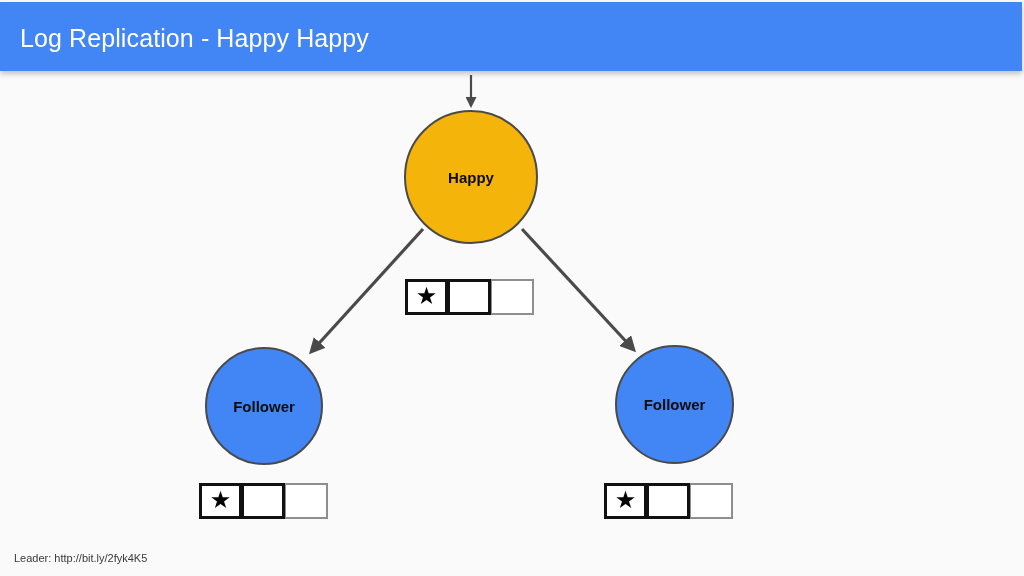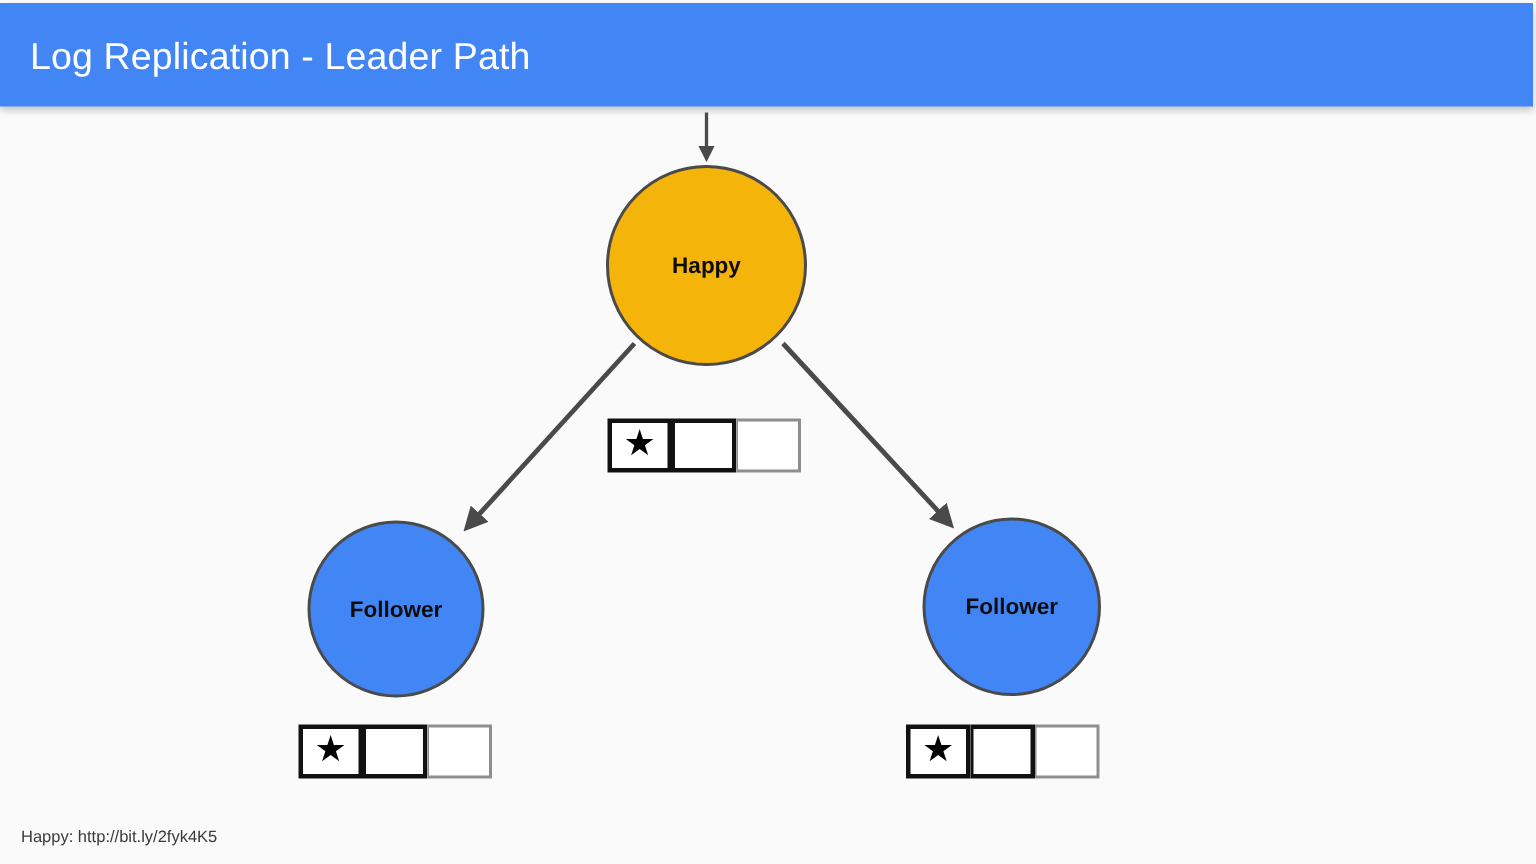--- a/index.html
+++ b/index.html
@@ -137,21 +137,21 @@
     color: #3a3a3a;
     white-space: nowrap;
   }
 </style>
 </head>
 <body>
 
 <div id="slide">
 
   <div id="title-banner">
-    <div id="title-text">Log Replication - Leader Path</div>
+    <div id="title-text">Log Replication - Happy Happy</div>
   </div>
 
   <svg id="arrow-layer" viewBox="0 0 1024 576" xmlns="http://www.w3.org/2000/svg">
     <defs>
       <marker id="head" markerWidth="5" markerHeight="5" refX="3.6" refY="2.5" orient="auto" markerUnits="strokeWidth">
         <path d="M0,0 L5,2.5 L0,5 z" fill="#4a4a4a"></path>
       </marker>
     </defs>
     <line x1="471" y1="75" x2="471" y2="105" stroke="#4a4a4a" stroke-width="2.2" marker-end="url(#head)"></line>
     <line x1="423" y1="229" x2="312" y2="351" stroke="#4a4a4a" stroke-width="3.2" marker-end="url(#head)"></line>
@@ -199,15 +199,15 @@
       <span class="star">★</span>
     </div>
     <div class="log-cell filled">
       <span class="star"></span>
     </div>
     <div class="log-cell empty">
       <span class="star"></span>
     </div>
   </div>
 
-  <div id="source-note">Happy: http://bit.ly/2fyk4K5</div>
+  <div id="source-note">Leader: http://bit.ly/2fyk4K5</div>
 
 </div>
 
 </body></html>

